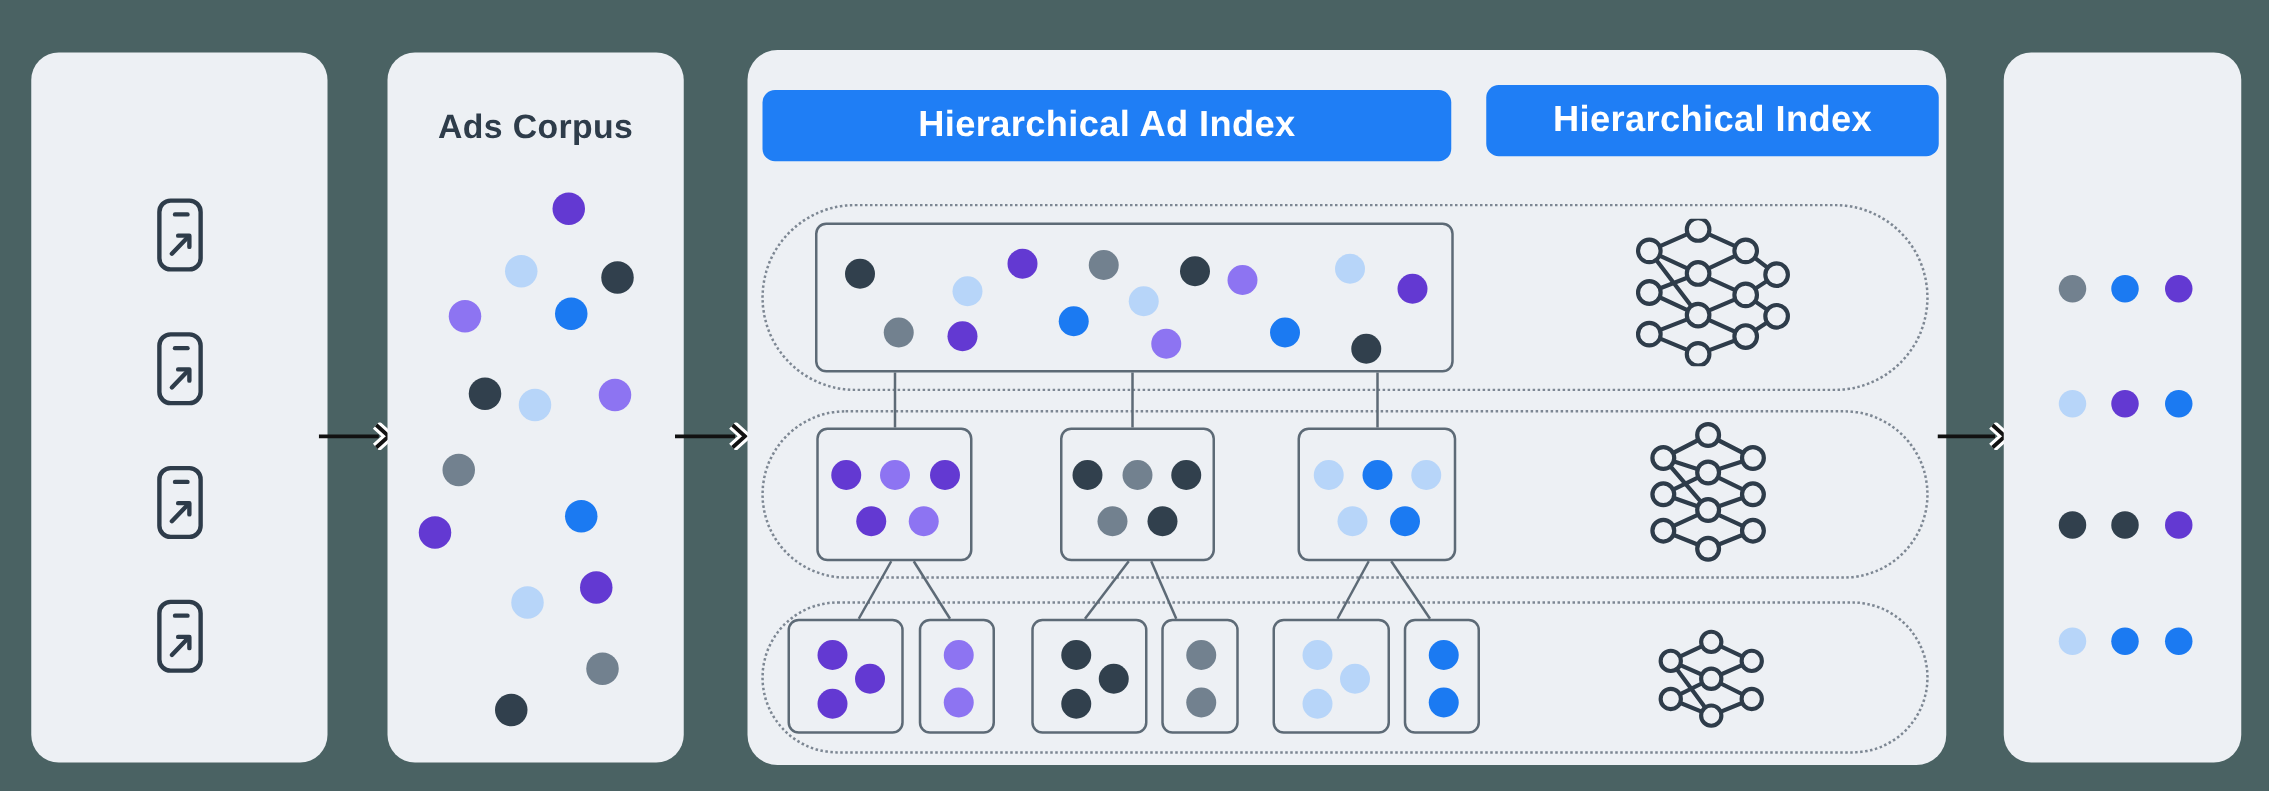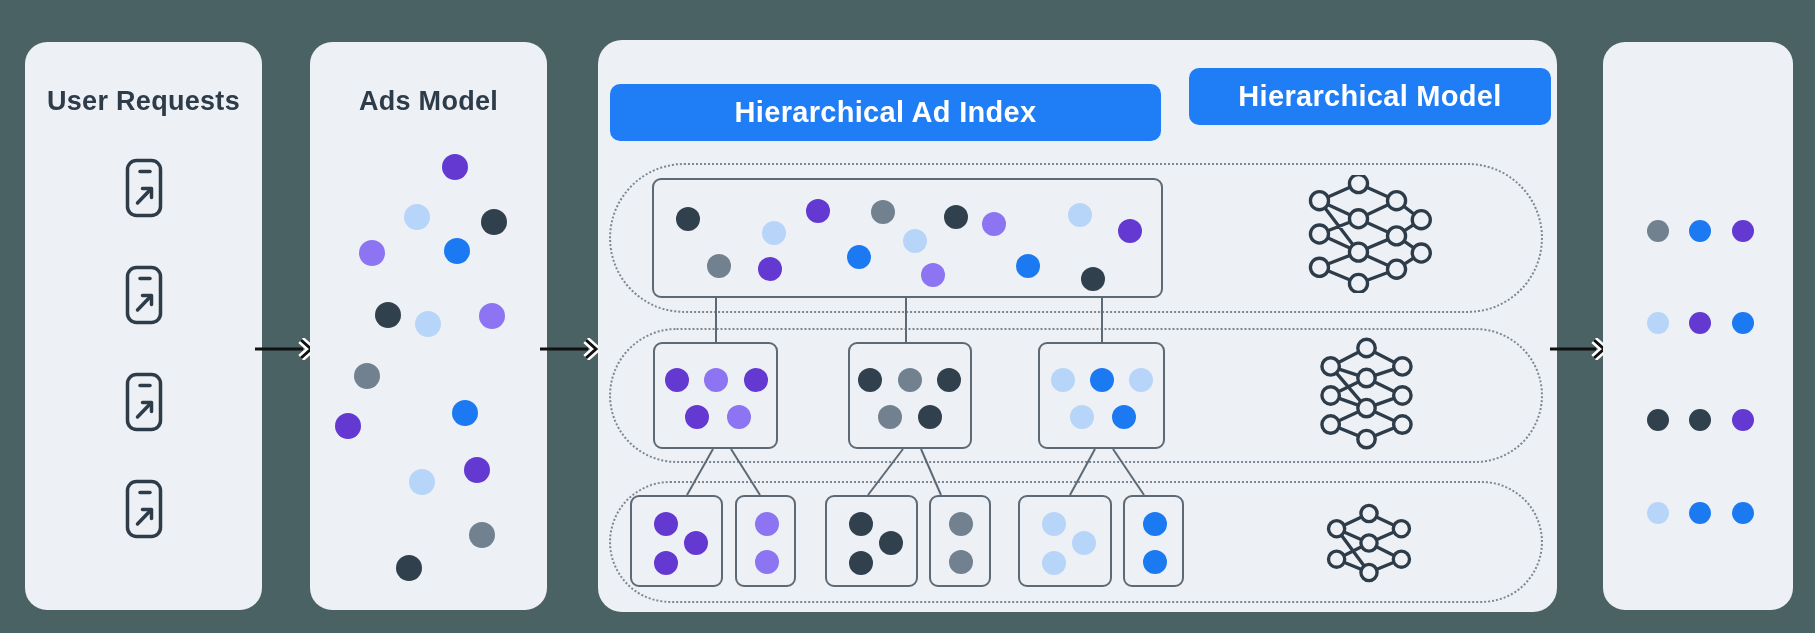--- a/index.html
+++ b/index.html
@@ -16,21 +16,21 @@
   #panel-user-requests h2,#panel-ads-corpus h2{top:44px;}
   #panel-ad-candidates h2{top:22px;width:170px;left:10px;line-height:39px;}
   #request-icon-list{position:absolute;left:0;right:0;top:116px;display:flex;
                      flex-direction:column;align-items:center;gap:47px;}
   .dot{position:absolute;border-radius:50%;}
   #corpus-dots,#cand-dots{position:absolute;inset:0;}
   
   .hdr-btn{position:absolute;height:57px;border-radius:10px;background:var(--accent,#1f7ef5);
            display:flex;align-items:center;justify-content:center;color:var(--btntext,#fff);
            font-size:29px;font-weight:600;letter-spacing:.3px;}
-  #btn-index{left:12px;top:44px;width:551px;}
+  #btn-index{left:12px;top:32px;width:551px;}
   #btn-model{left:591px;top:28px;width:362px;}
   .pill{position:absolute;left:11px;width:934px;border:2px dotted var(--dotted,#7d8793);
         box-sizing:border-box;}
   #pill-1{top:123px;height:150px;border-radius:75px;}
   #pill-2{top:288px;height:135px;border-radius:68px;}
   #pill-3{top:441px;height:122px;border-radius:61px;}
   #connector-layer{position:absolute;left:0;top:0;}
   #connector-layer line{stroke:var(--line,#5d6a76);stroke-width:2;}
   #tree-layer{position:absolute;inset:0;}
   .tree-box{position:absolute;background:var(--panel,#edf0f4);border:2px solid var(--line,#5d6a76);
@@ -46,21 +46,20 @@
   .flow-arrow .head-casing{fill:none;stroke:#fff;stroke-width:8;}
   .flow-arrow .head{fill:none;stroke:var(--arrow,#111);stroke-width:3;}
   .req-icon line,.req-icon polyline,.req-icon rect{stroke:var(--ink,#2e3c4a);}
 </style>
 </head>
 <body>
 
 <div class="stage">
 
   <section class="panel" id="panel-user-requests">
-    <h2>User Requests</h2>
     <div id="request-icon-list">
   <svg class="req-icon" width="38" height="60" viewBox="0 0 38 60" fill="none">
     <rect x="2.5" y="2.5" width="33" height="55" rx="9" stroke-width="3.5"></rect>
     <line x1="15" y1="13.5" x2="25" y2="13.5" stroke-width="3.5" stroke-linecap="round"></line>
     <line x1="12.5" y1="45" x2="25" y2="32" stroke-width="3.5" stroke-linecap="round"></line>
     <polyline points="17.5,30.5 26.5,30.5 26.5,39.5" fill="none" stroke-width="3.5" stroke-linecap="round" stroke-linejoin="round"></polyline>
   </svg>
 
   <svg class="req-icon" width="38" height="60" viewBox="0 0 38 60" fill="none">
     <rect x="2.5" y="2.5" width="33" height="55" rx="9" stroke-width="3.5"></rect>
@@ -85,21 +84,21 @@
 </div>
   </section>
 
   <svg class="flow-arrow" style="left:255px" width="62" height="22" viewBox="0 0 62 22">
     <line class="shaft" x1="0" y1="11" x2="48" y2="11"></line>
     <polyline class="head-casing" points="46,2 56,11 46,20"></polyline>
     <polyline class="head" points="46,2 56,11 46,20"></polyline>
   </svg>
 
   <section class="panel" id="panel-ads-corpus">
-    <h2>Ads Model</h2>
+    <h2>Ads Corpus</h2>
     <div id="corpus-dots">
         <div class="dot" style="width: 26px; height: 26px; left: 132px; top: 112px; background: rgb(99, 57, 210);"></div>
         <div class="dot" style="width: 26px; height: 26px; left: 94px; top: 162px; background: rgb(183, 213, 249);"></div>
         <div class="dot" style="width: 26px; height: 26px; left: 171px; top: 167px; background: rgb(49, 64, 77);"></div>
         <div class="dot" style="width: 26px; height: 26px; left: 49px; top: 198px; background: rgb(141, 116, 242);"></div>
         <div class="dot" style="width: 26px; height: 26px; left: 134px; top: 196px; background: rgb(27, 122, 242);"></div>
         <div class="dot" style="width: 26px; height: 26px; left: 65px; top: 260px; background: rgb(49, 64, 77);"></div>
         <div class="dot" style="width: 26px; height: 26px; left: 105px; top: 269px; background: rgb(183, 213, 249);"></div>
         <div class="dot" style="width: 26px; height: 26px; left: 169px; top: 261px; background: rgb(141, 116, 242);"></div>
         <div class="dot" style="width: 26px; height: 26px; left: 44px; top: 321px; background: rgb(114, 129, 143);"></div>
@@ -113,21 +112,21 @@
   </section>
 
   <svg class="flow-arrow" style="left:540px" width="62" height="22" viewBox="0 0 62 22">
     <line class="shaft" x1="0" y1="11" x2="48" y2="11"></line>
     <polyline class="head-casing" points="46,2 56,11 46,20"></polyline>
     <polyline class="head" points="46,2 56,11 46,20"></polyline>
   </svg>
 
   <section class="panel" id="panel-main">
     <div class="hdr-btn" id="btn-index">Hierarchical Ad Index</div>
-    <div class="hdr-btn" id="btn-model">Hierarchical Model</div>
+    <div class="hdr-btn" id="btn-model">Hierarchical Index</div>
 
     <div class="pill" id="pill-1"></div>
     <div class="pill" id="pill-2"></div>
     <div class="pill" id="pill-3"></div>
 
     <svg id="connector-layer" width="959" height="572" viewBox="0 0 959 572">
         <line x1="118" y1="258" x2="118" y2="302"></line>
         <line x1="308" y1="258" x2="308" y2="302"></line>
         <line x1="504" y1="258" x2="504" y2="302"></line>
         <line x1="115" y1="409" x2="89" y2="455"></line>

